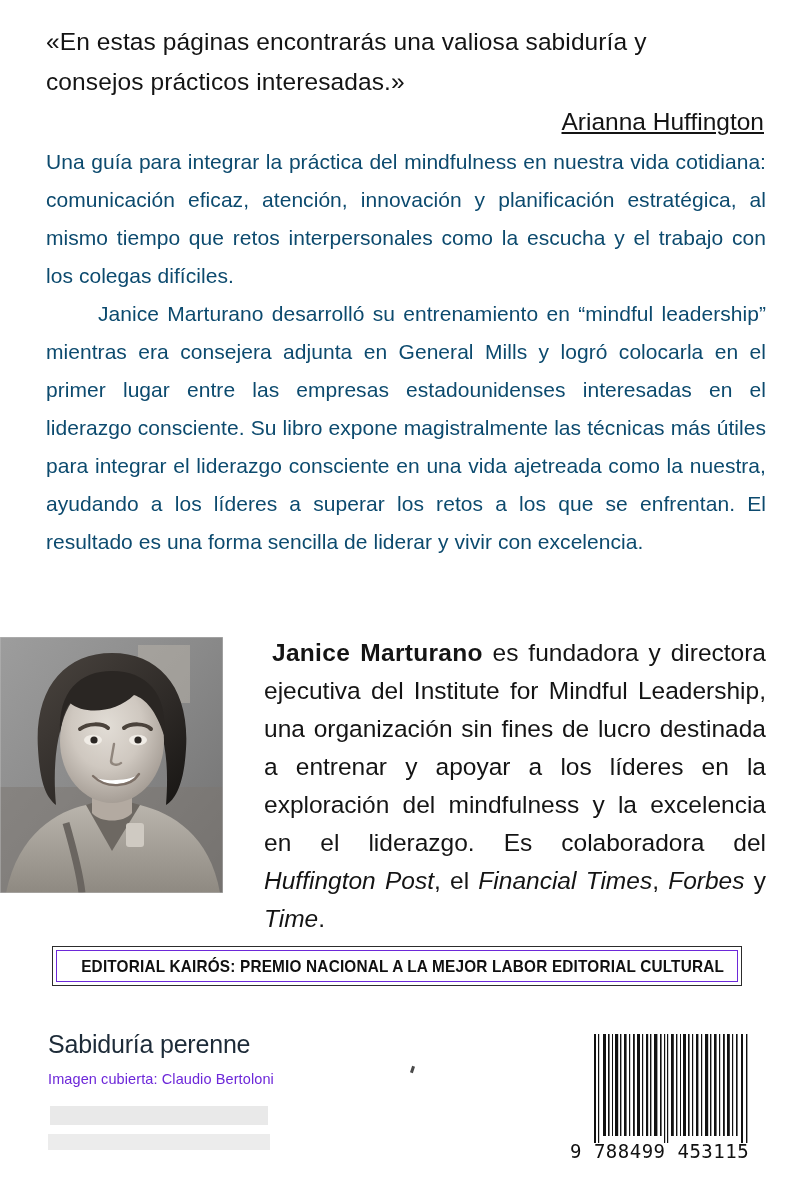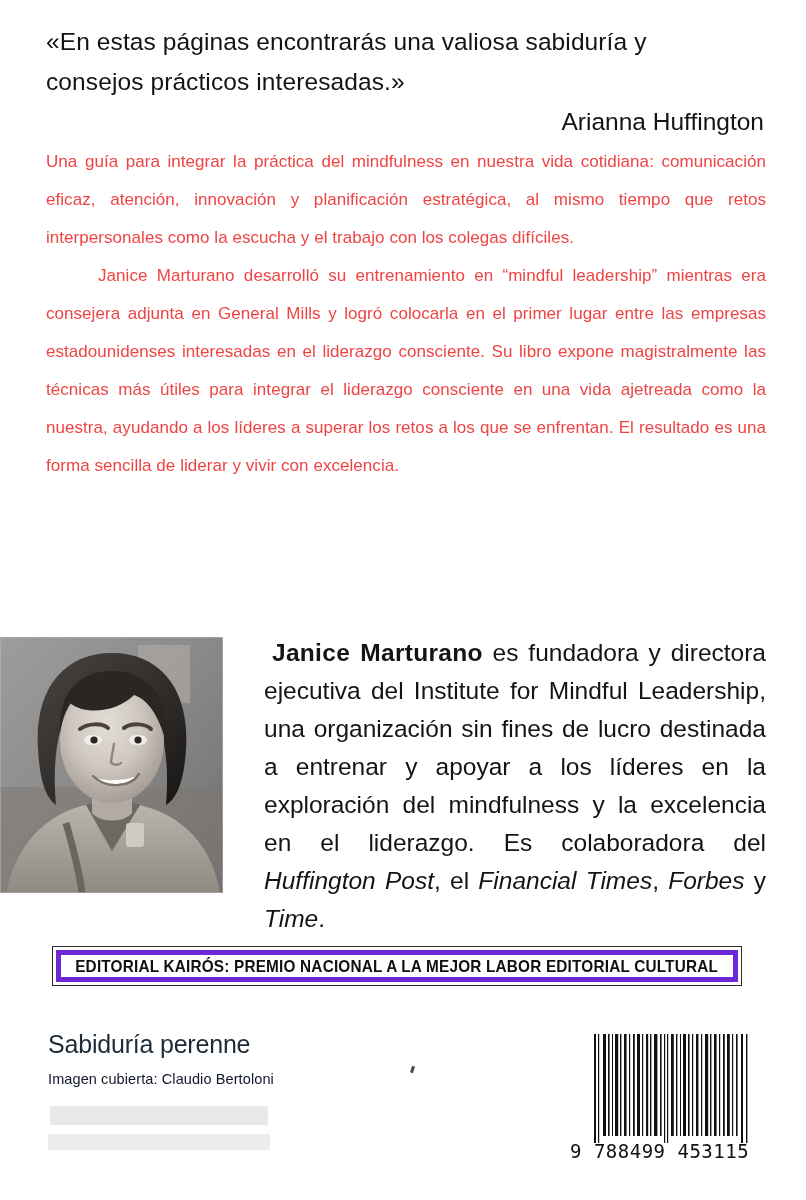--- a/index.html
+++ b/index.html
@@ -39,35 +39,36 @@
     text-align: justify;
     color: #141414;
   }
   .quote-text.last-line { text-align: left; }
   .quote-attrib {
     margin-top: 3px;
     font-size: 24.5px;
     line-height: 34px;
     text-align: right;
     color: #141414;
+    text-decoration: underline;
   }
 
   
   .body-block {
     position: absolute;
     left: 46px;
     top: 143px;
     width: 720px;
   }
   .para {
-    font-size: 17px;
+    font-size: 21px;
     line-height: 38px;
     text-align: justify;
     text-justify: inter-word;
-    color: #ef4444;
+    color: #0c4a6e;
     letter-spacing: 0.05px;
   }
   .para + .para { margin-top: 0px; }
   .para.indent { text-indent: 52px; }
 
   
   .bio-photo {
     position: absolute;
     left: 0px;
     top: 637px;
@@ -99,24 +100,24 @@
     top: 946px;
     width: 690px;
     height: 40px;
     border: 1px solid #2c2c2c;
     padding: 3px;
     background: #ffffff;
   }
   .award-inner {
     width: 100%;
     height: 100%;
-    border: 5px solid #6d28d9;
+    border: 1px solid #6d28d9;
     display: flex;
     align-items: center;
-    justify-content: center;
+    justify-content: flex-start;
   }
   .award-label {
     font-family: "Liberation Sans Narrow", "Liberation Sans", sans-serif;
     font-size: 16.5px;
     font-weight: 700;
     letter-spacing: 0.2px;
     transform: scaleX(0.93);
     white-space: nowrap;
     color: #101010;
   }
@@ -130,21 +131,21 @@
     font-weight: 400;
     letter-spacing: -0.2px;
     color: #1d2b38;
   }
   .cover-credit {
     position: absolute;
     left: 48px;
     top: 1071px;
     font-size: 14.5px;
     letter-spacing: 0.1px;
-    color: #0f172a;
+    color: #6d28d9;
   }
   .redact-bar-1 {
     position: absolute;
     left: 50px;
     top: 1106px;
     width: 218px;
     height: 19px;
     background: #e9e9e9;
   }
   .redact-bar-2 {

